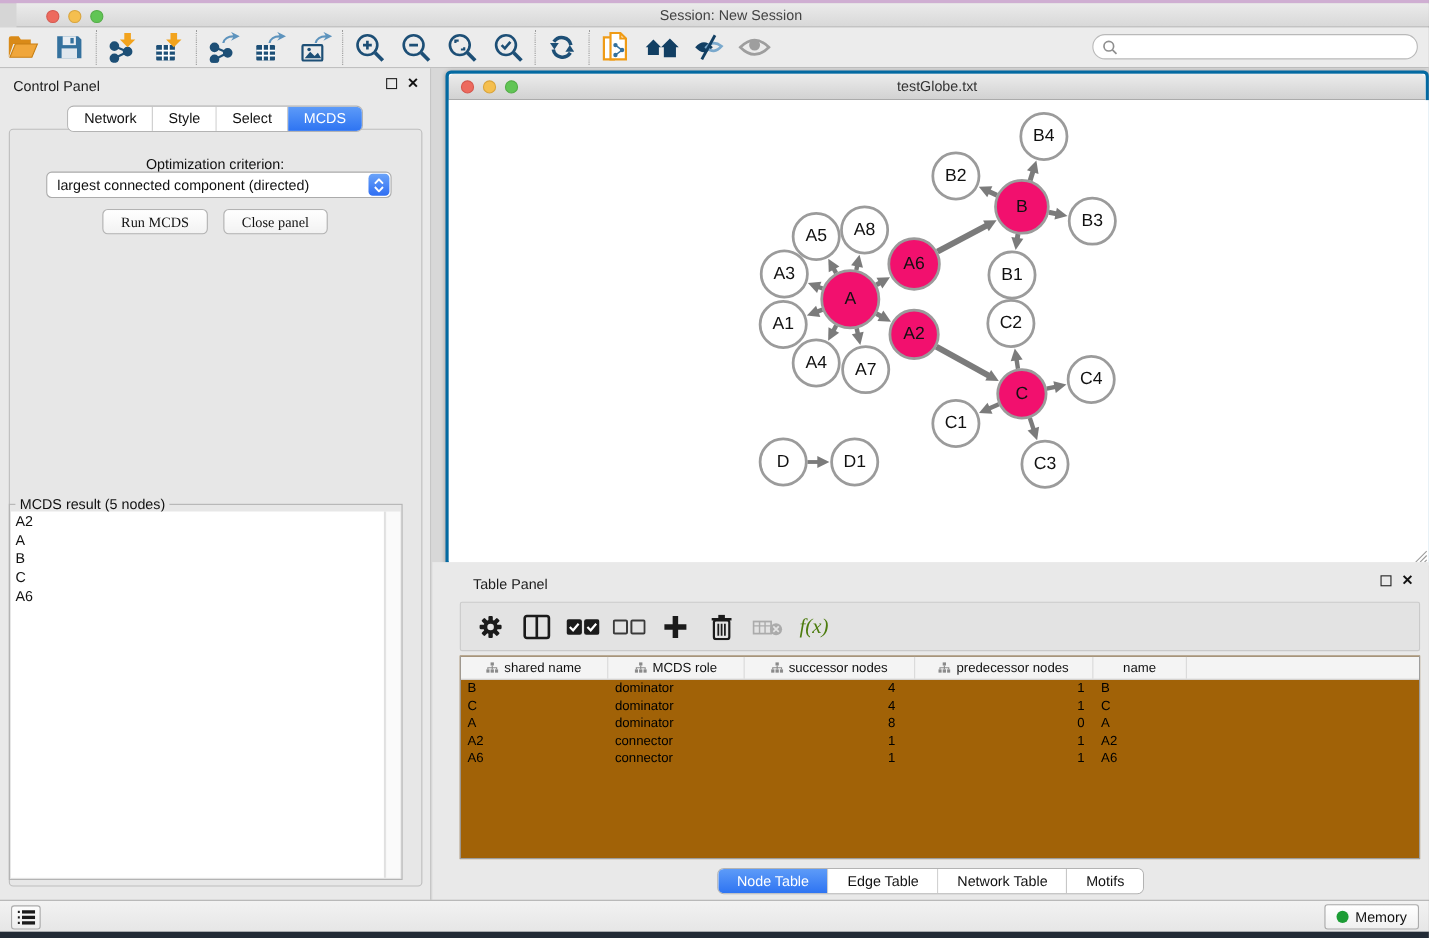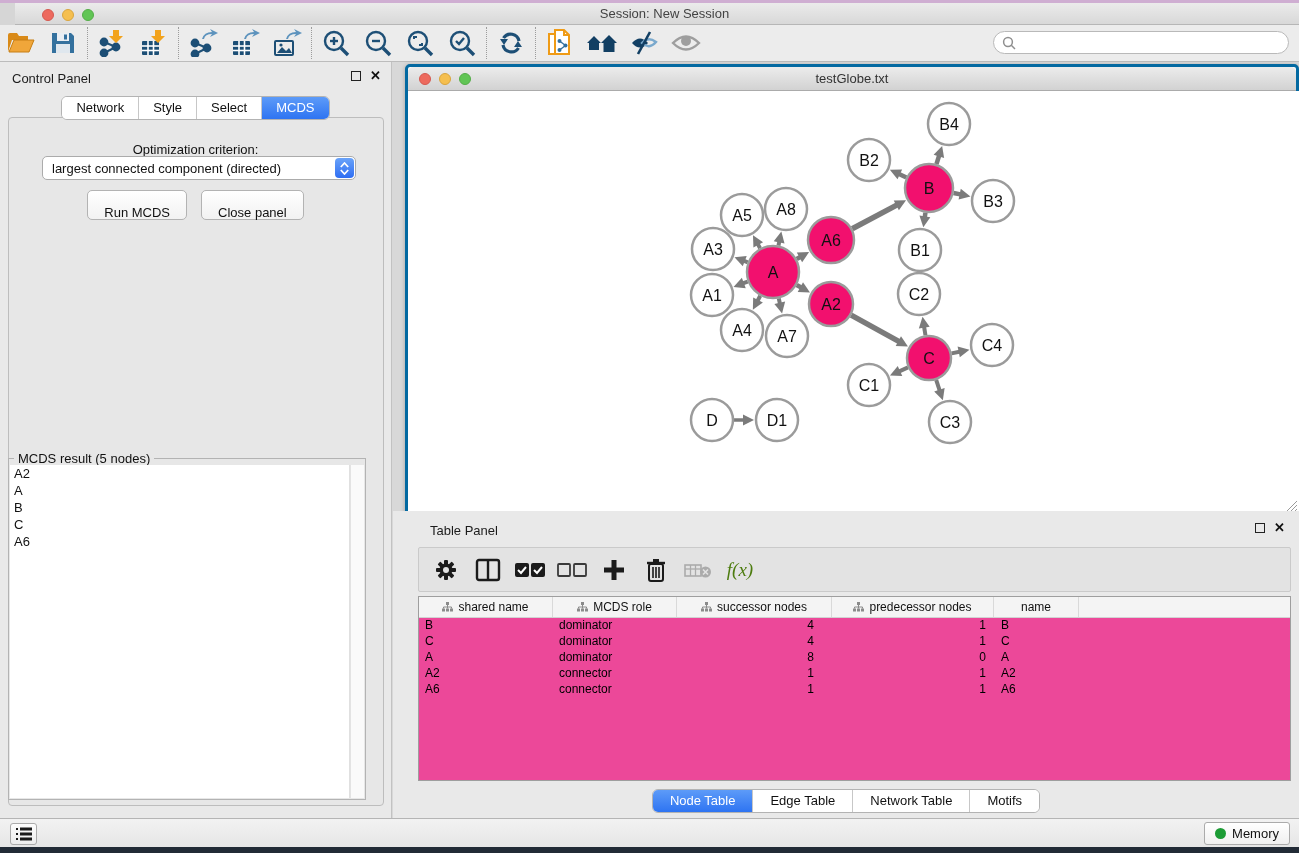--- a/index.html
+++ b/index.html
@@ -60,21 +60,21 @@
   .combo { position:absolute; left:42px; top:94px; width:314px; height:24px; background:#fff;
     border:1px solid #ababab; border-radius:5px; cursor:pointer; }
   .combo .combo-text { position:absolute; left:9px; top:4px; font-size:13px; color:#111; }
   .combo .stepper { position:absolute; right:1px; top:1px; width:19px; height:20px; border-radius:4px;
     background:linear-gradient(#6aa3f9,#2f6ef3); display:flex; flex-direction:column; align-items:center;
     justify-content:center; gap:1px; }
   .stepper svg { display:block; }
 
   .cp-buttons { position:absolute; left:0; right:0; top:128px; display:flex; justify-content:center; gap:14px; }
   .btn { background:linear-gradient(#ffffff,#f2f2f2); border:1px solid #b3b3b3; border-radius:5px;
-    font-size:13px; color:#111; padding:14px 16px; height:23px; cursor:pointer; font-family:Liberation Sans, sans-serif; }
+    font-size:13px; color:#111; padding:3px 16px; height:23px; cursor:pointer; font-family:Liberation Serif, serif; }
 
   .groupbox { position:absolute; left:8px; top:396px; width:358px; height:342px; border:1px solid #b3b3b3; }
   .groupbox-label { position:absolute; left:5px; top:-8px; background:#e7e7e7; padding:0 4px;
     font-size:13px; color:#111; }
   .mcds-list { position:absolute; left:1px; top:6px; right:15px; bottom:1px; background:#fff;
     border-right:1px solid #e0e0e0; overflow:hidden; }
   .mcds-list .item { font-size:13px; color:#111; padding:1px 0 1px 4px; line-height:15px; }
   .mcds-scroll { position:absolute; top:6px; right:1px; width:14px; bottom:1px; background:#fafafa;
     border-left:1px solid #e3e3e3; }
 
@@ -94,21 +94,21 @@
   .tp-header { position:relative; height:30px; }
   .tp-title { position:absolute; left:25px; top:12px; font-size:13px; color:#1c1c1c; }
   .tp-controls { position:absolute; right:14px; top:12px; display:flex; gap:9px; align-items:center; }
 
   .tp-toolbar { position:absolute; left:25px; top:36px; width:873px; height:45px; background:#e3e3e3;
     border:1px solid #cacaca; border-radius:2px; display:flex; align-items:center; padding-left:10px; gap:8px; }
   .tp-btn { width:34px; height:34px; display:flex; align-items:center; justify-content:center;
     background:transparent; border:none; cursor:pointer; }
   .fx { font-family:"Liberation Serif", serif; font-style:italic; font-size:19px; color:#4d7c0f; }
 
-  .data-table { position:absolute; left:25px; top:85px; width:873px; height:185px; background:#ec4899;
+  .data-table { position:absolute; left:25px; top:85px; width:873px; height:185px; background:#a16207;
     border:1px solid #9e9e9e; overflow:hidden; font-size:12px; }
   .dt-header { display:flex; height:21px; background:#f4f4f4; border-bottom:1px solid #d2d2d2; }
   .dt-hcell { display:flex; align-items:center; justify-content:center; gap:5px; color:#111;
     border-right:1px solid #d9d9d9; height:100%; cursor:pointer; }
   .dt-hcell.filler { border-right:none; }
   .dt-row { display:flex; height:16px; }
   .dt-cell { padding:1px 6px 0 6px; color:#000; white-space:nowrap; overflow:hidden; }
 
   
   .bottom-tabs { position:absolute; left:0; right:0; top:278px; display:flex; justify-content:center; }

